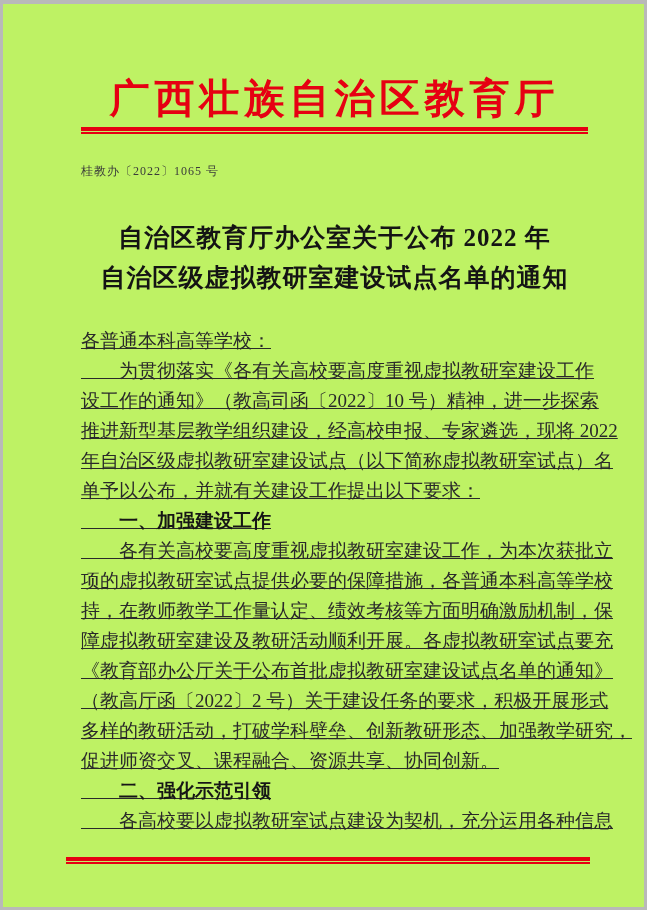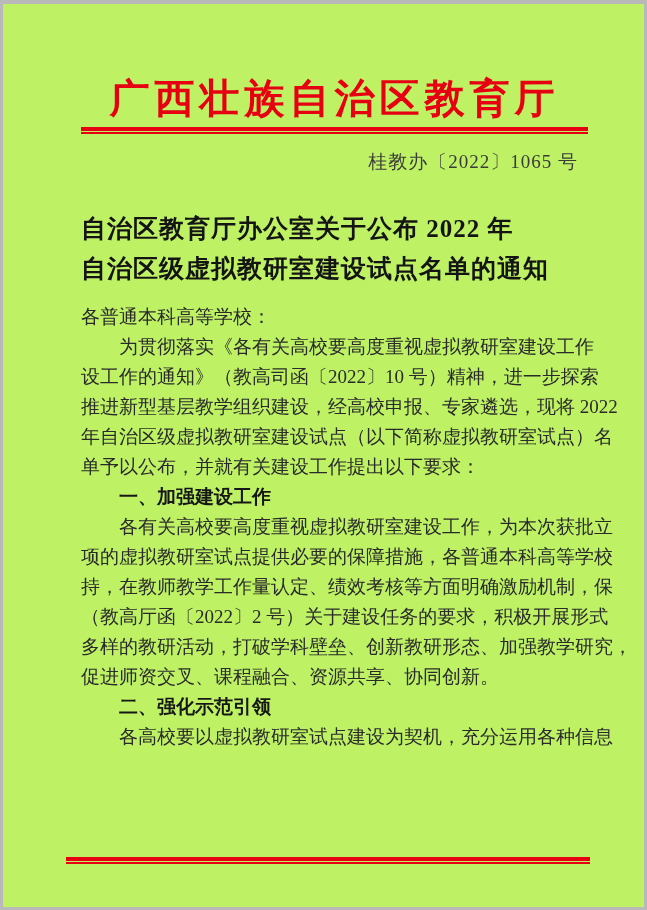--- a/index.html
+++ b/index.html
@@ -33,41 +33,43 @@
     color: var(--accent-red, #e60012);
     white-space: nowrap;
   }
   
   .rule { margin-top: 6px; }
   .rule .thick { height: 4px; background: var(--accent-red, #e60012); }
   .rule .gap   { height: 1px; background: transparent; }
   .rule .thin  { height: 2px; background: var(--accent-red, #e60012); }
 
   .docnum {
-    margin-top: 17px;
-    text-align: right;
+    margin-top: 26px;
+    text-align: left;
     padding-right: 10px;
-    font-size: 19px;
+    font-size: 12px;
     line-height: 22px;
     color: #3a3a3a;
     letter-spacing: 1px;
   }
   .doc-title {
     margin-top: 36px;
+    text-align: center;
     font-size: 25px;
     line-height: 40px;
     font-weight: bold;
     color: #141414;
     letter-spacing: 1px;
   }
   .doc-body {
-    margin-top: 13px;
+    margin-top: 28px;
     font-size: 19px;
     line-height: 30px;
     color: #2a2a2a;
+    text-decoration: underline;
   }
   .doc-body .line { height: 30px; white-space: nowrap; }
   .doc-body .line.heading {
     font-family: "Liberation Sans", "DejaVu Sans", sans-serif;
     font-weight: bold;
     color: #161616;
   }
   
   .footer-rule {
     position: absolute;
@@ -104,20 +106,22 @@
       <div class="line">各普通本科高等学校：</div>
       <div class="line">　　为贯彻落实《各有关高校要高度重视虚拟教研室建设工作</div>
       <div class="line">设工作的通知》（教高司函〔2022〕10 号）精神，进一步探索</div>
       <div class="line">推进新型基层教学组织建设，经高校申报、专家遴选，现将 2022</div>
       <div class="line">年自治区级虚拟教研室建设试点（以下简称虚拟教研室试点）名</div>
       <div class="line">单予以公布，并就有关建设工作提出以下要求：</div>
       <div class="line heading">　　一、加强建设工作</div>
       <div class="line">　　各有关高校要高度重视虚拟教研室建设工作，为本次获批立</div>
       <div class="line">项的虚拟教研室试点提供必要的保障措施，各普通本科高等学校</div>
       <div class="line">持，在教师教学工作量认定、绩效考核等方面明确激励机制，保</div>
+      <div class="line">障虚拟教研室建设及教研活动顺利开展。各虚拟教研室试点要充</div>
+      <div class="line">《教育部办公厅关于公布首批虚拟教研室建设试点名单的通知》</div>
       <div class="line">（教高厅函〔2022〕2 号）关于建设任务的要求，积极开展形式</div>
       <div class="line">多样的教研活动，打破学科壁垒、创新教研形态、加强教学研究，</div>
       <div class="line">促进师资交叉、课程融合、资源共享、协同创新。</div>
       <div class="line heading">　　二、强化示范引领</div>
       <div class="line">　　各高校要以虚拟教研室试点建设为契机，充分运用各种信息</div>
     </div>
 
   </div>
 
   <div class="footer-rule">

